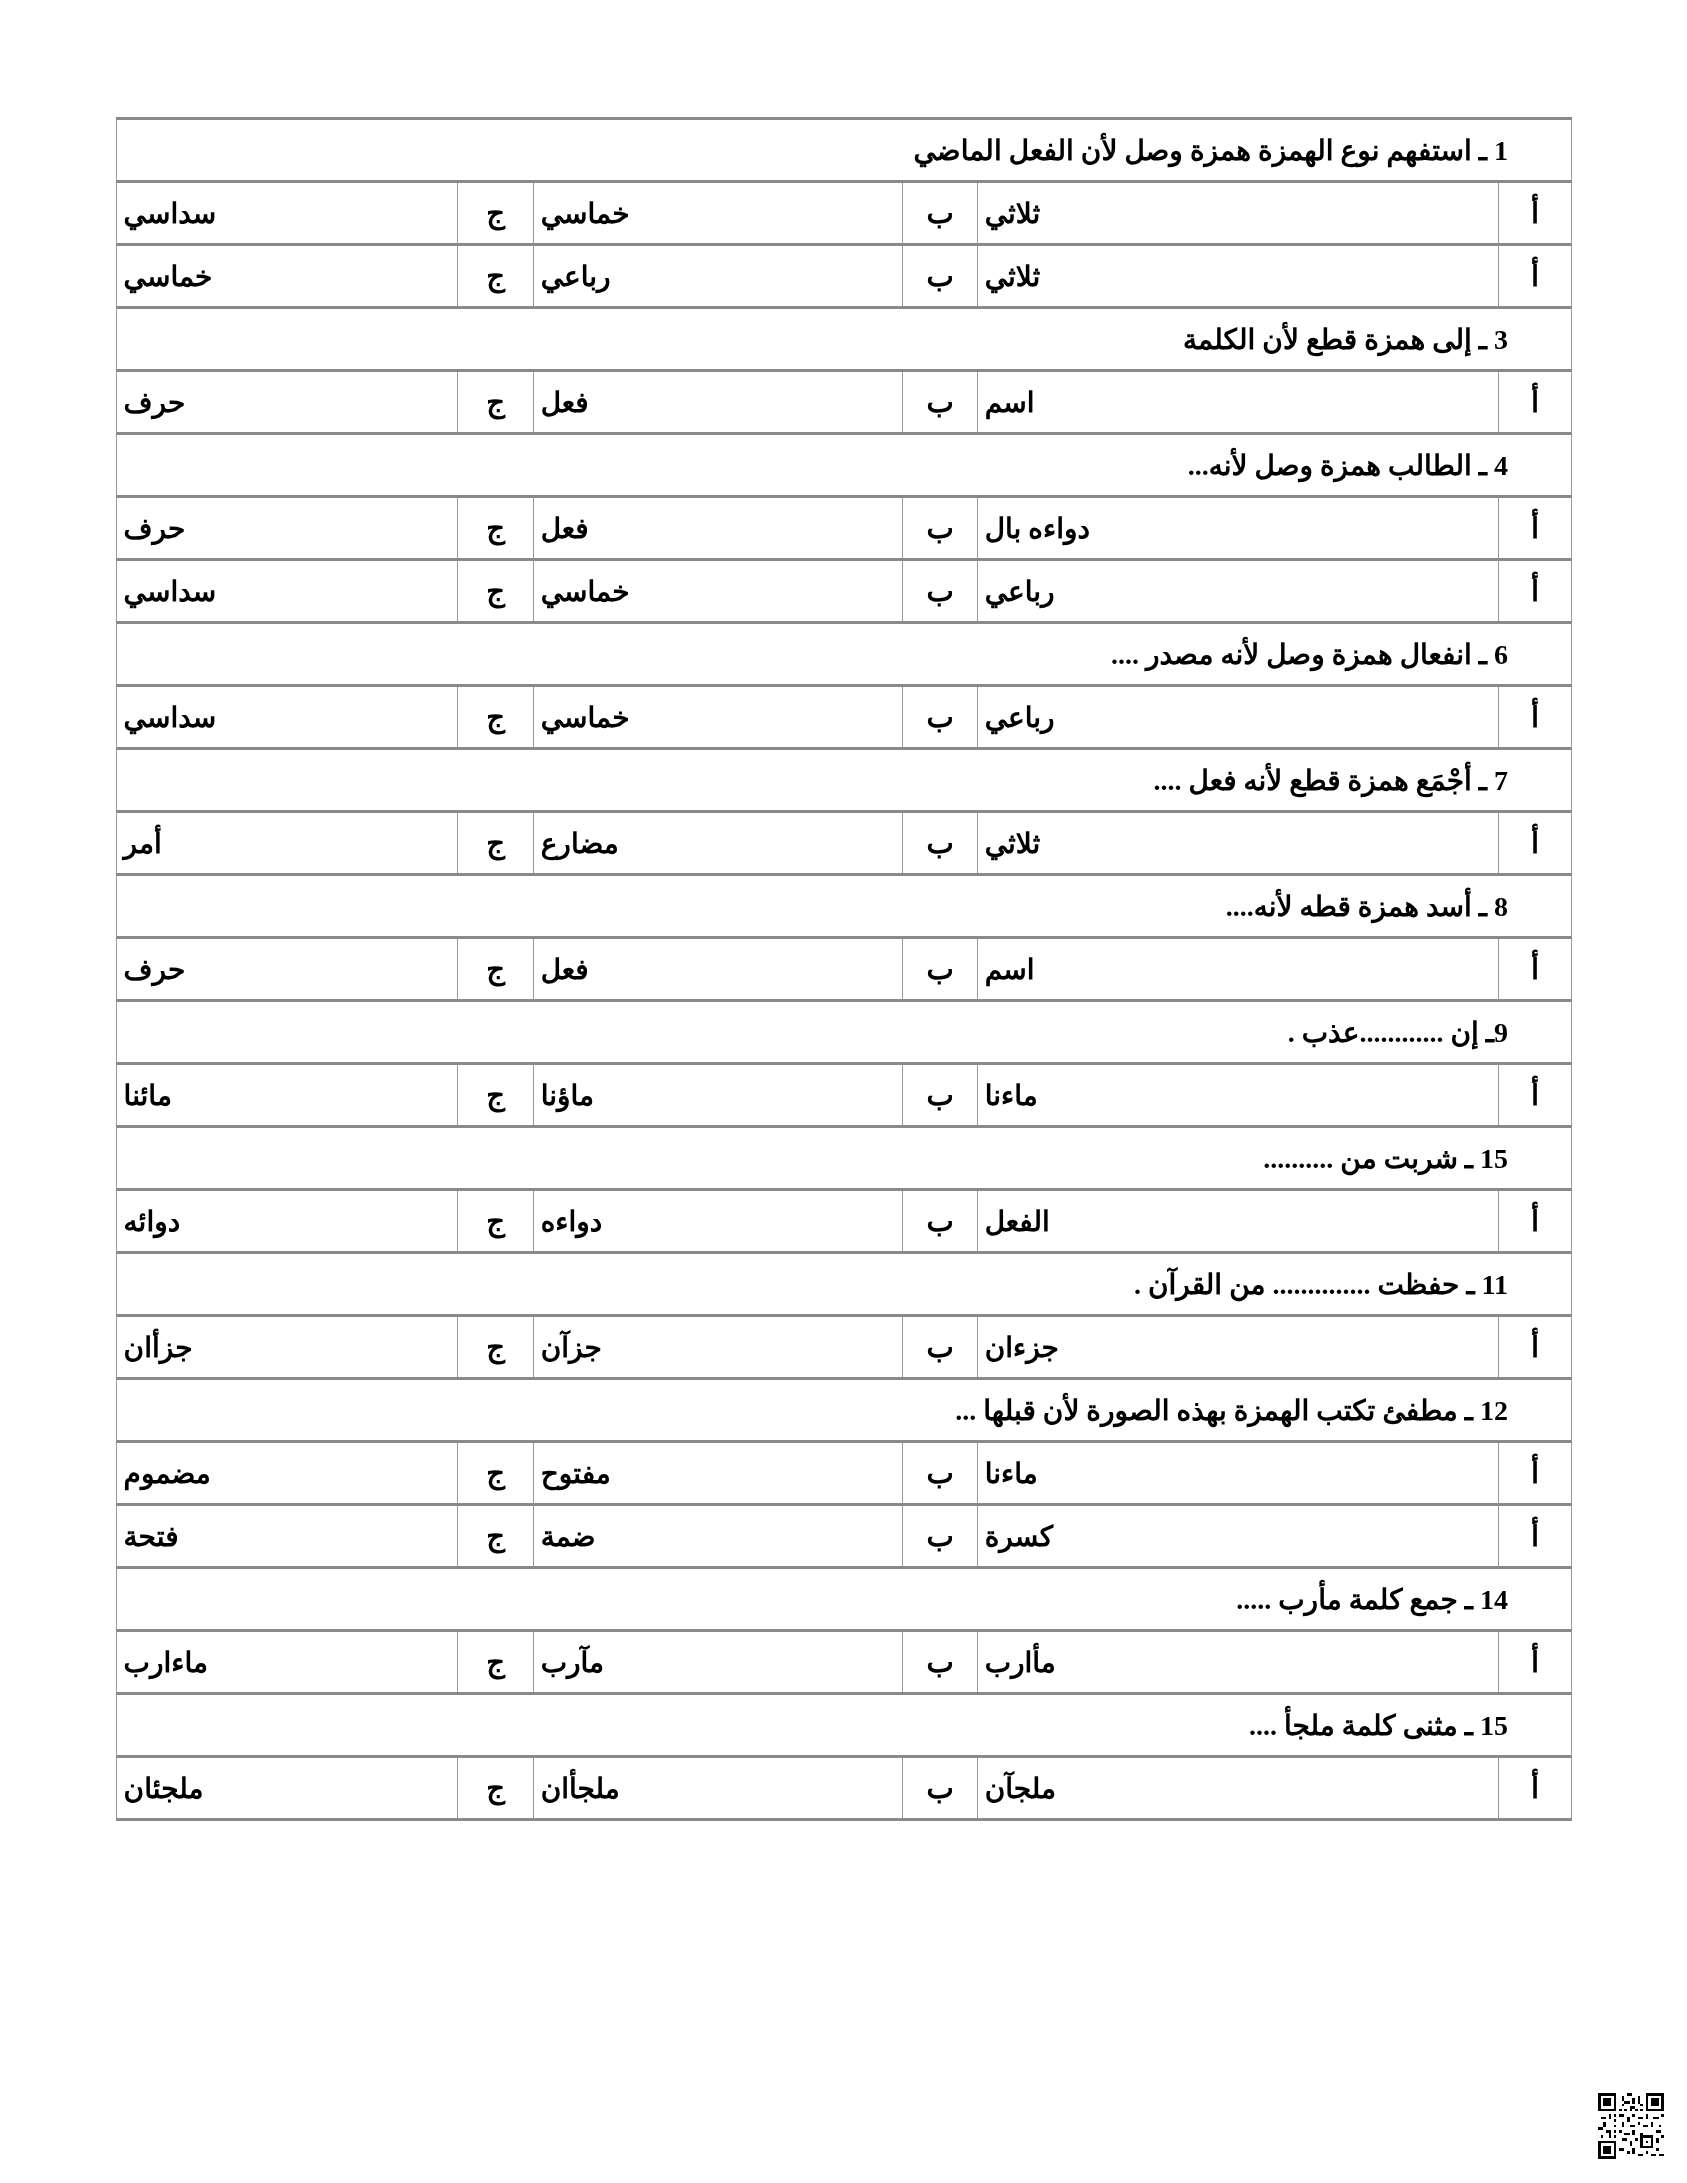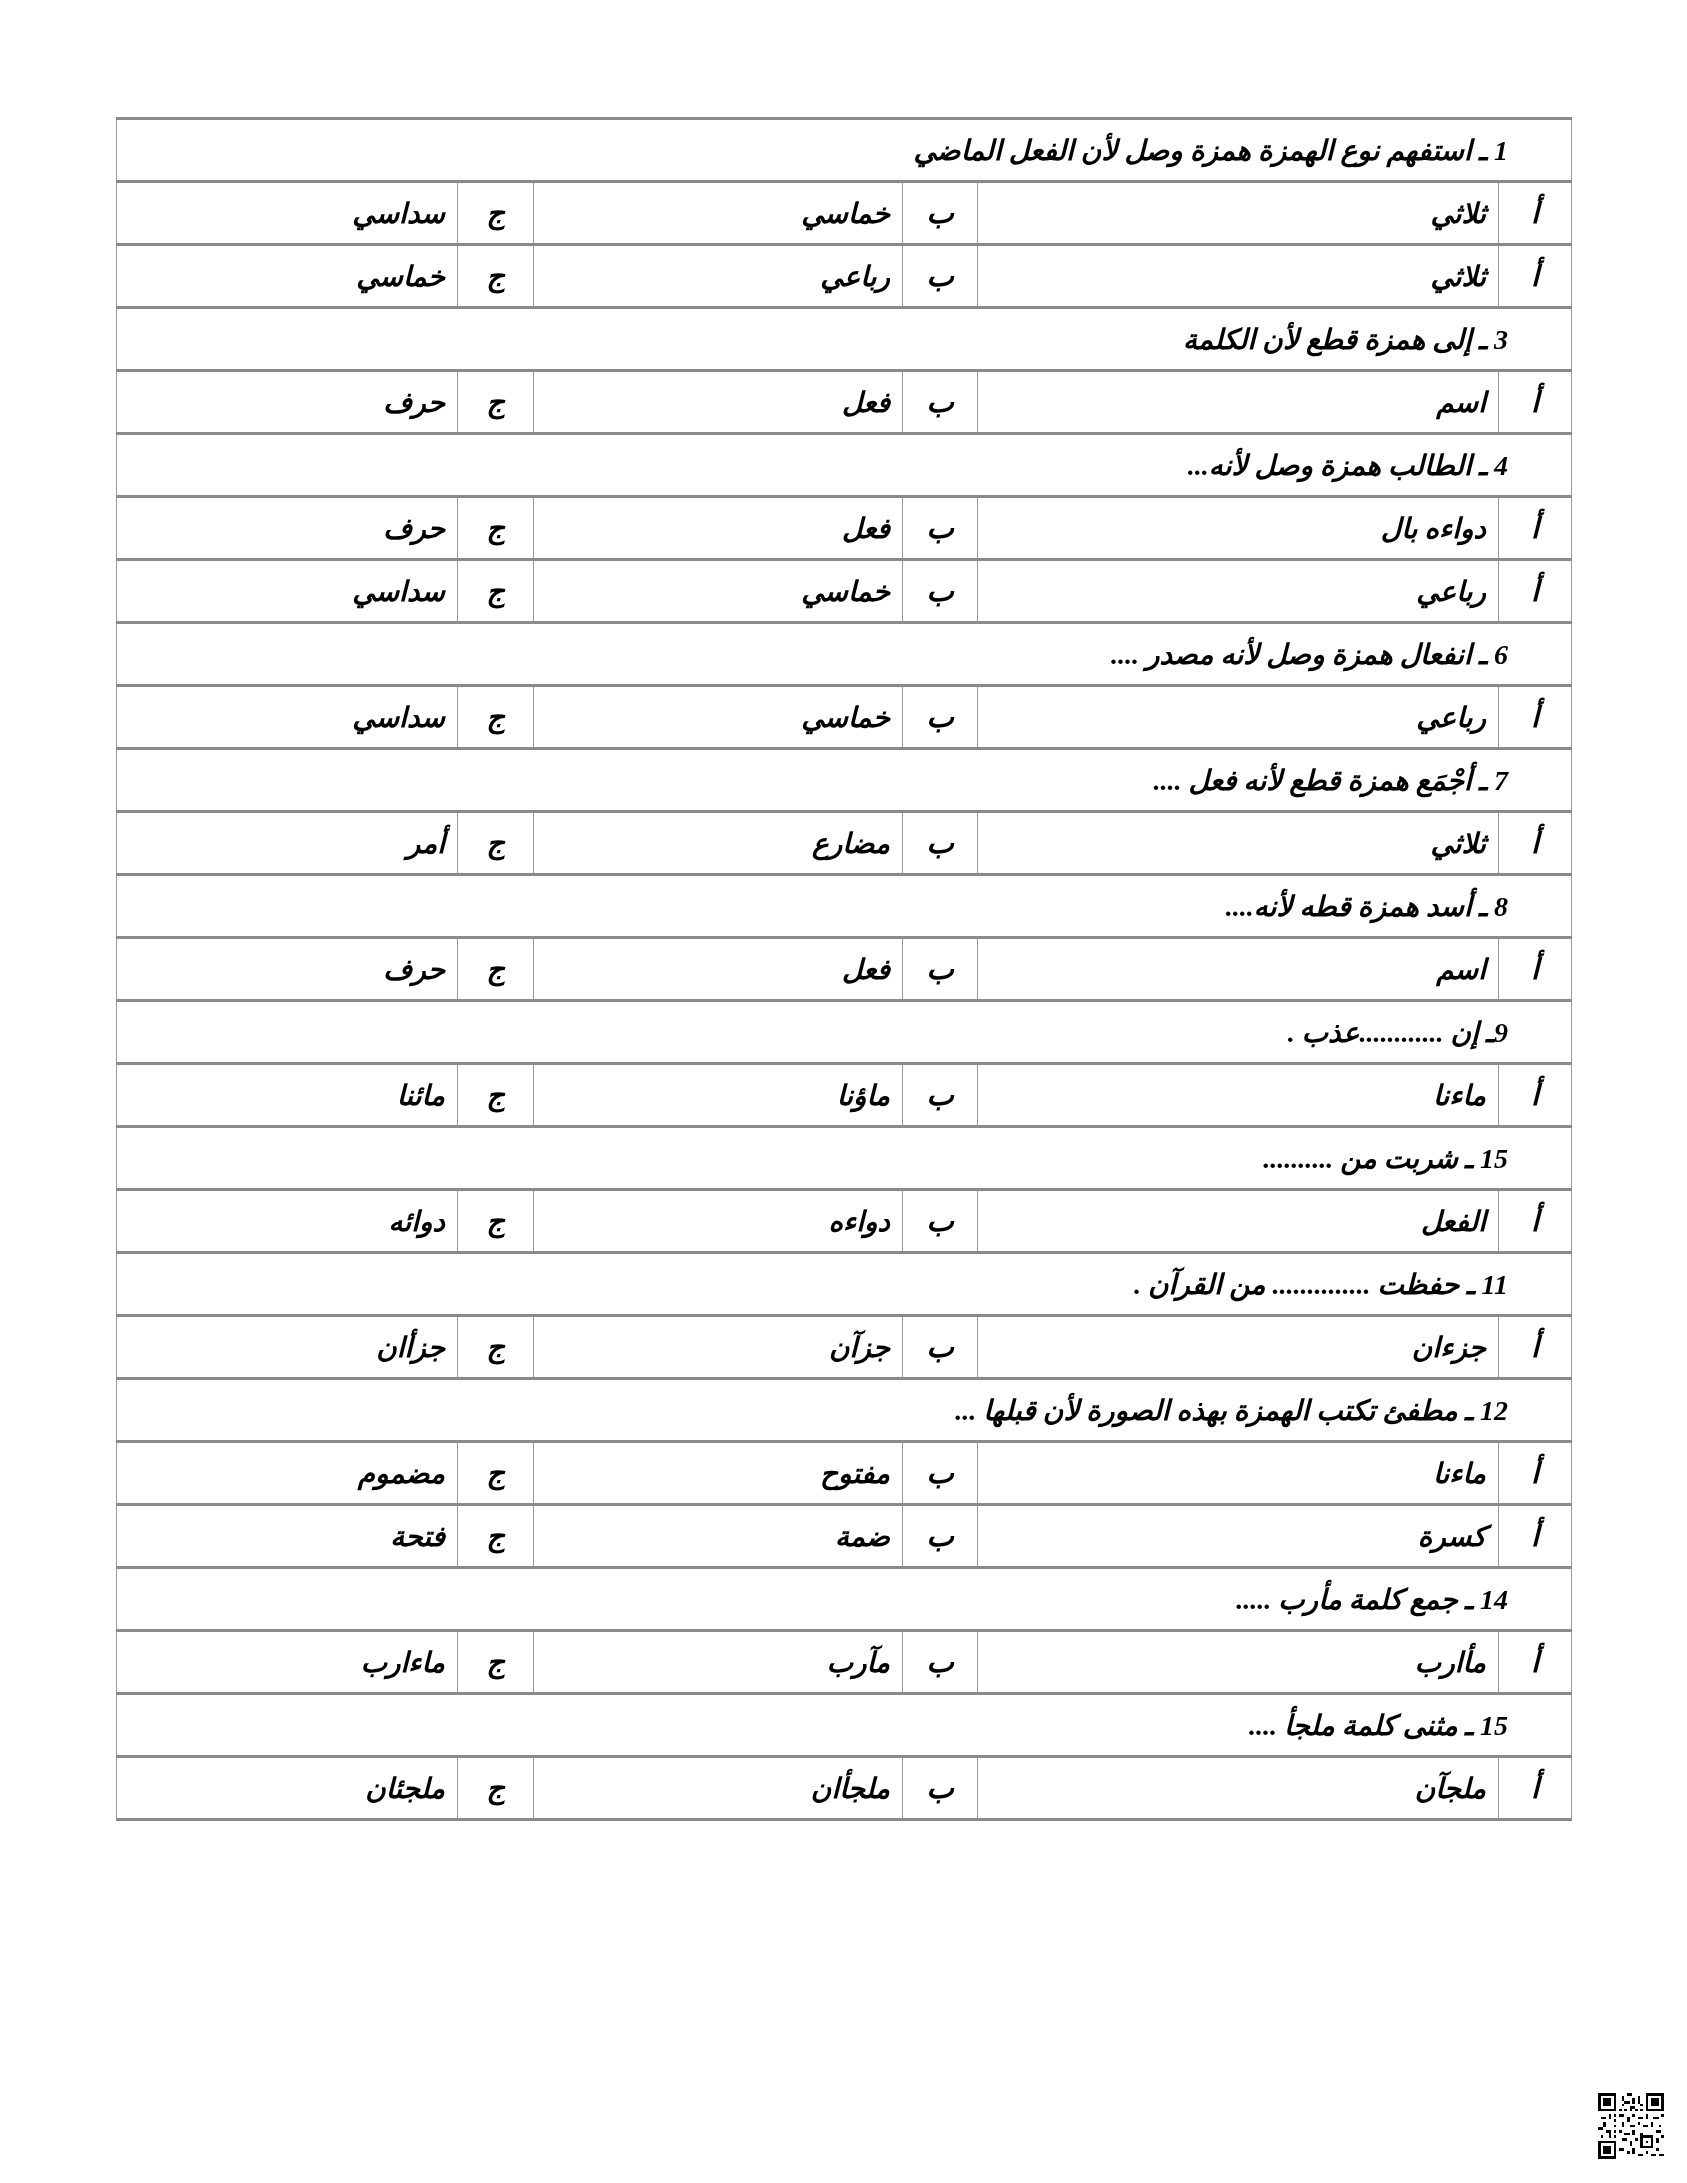--- a/index.html
+++ b/index.html
@@ -16,21 +16,20 @@
     font-family: "Liberation Serif", "DejaVu Serif", serif;
     color: #000000;
   }
   table.quiz-table {
     position: absolute;
     left: 116px;
     top: 117px;
     width: 1249px;
     border-collapse: collapse;
     table-layout: fixed;
-    font-style: italic;
   }
   .quiz-table td {
     border-left: 1.3px solid #9a9a9a;
     border-right: 1.3px solid #9a9a9a;
     border-top: 3.3px solid #8a8a8a;
     border-bottom: 3.3px solid #8a8a8a;
     vertical-align: middle;
     overflow: hidden;
     white-space: nowrap;
   }
@@ -39,21 +38,21 @@
   .question-cell {
     font-size: 28px;
     font-weight: bold;
     text-align: start;              
     padding-inline-start: 63px;
     padding-inline-end: 20px;
   }
   .answer-cell {
     font-size: 28px;
     font-weight: bold;
-    text-align: right;              
+    text-align: left;              
     padding-inline-start: 12px;
     padding-inline-end: 6.6px;
   }
   .label-cell {
     font-size: 29px;
     font-weight: bold;
     text-align: center;
     padding: 0;
   }
   .qr {

